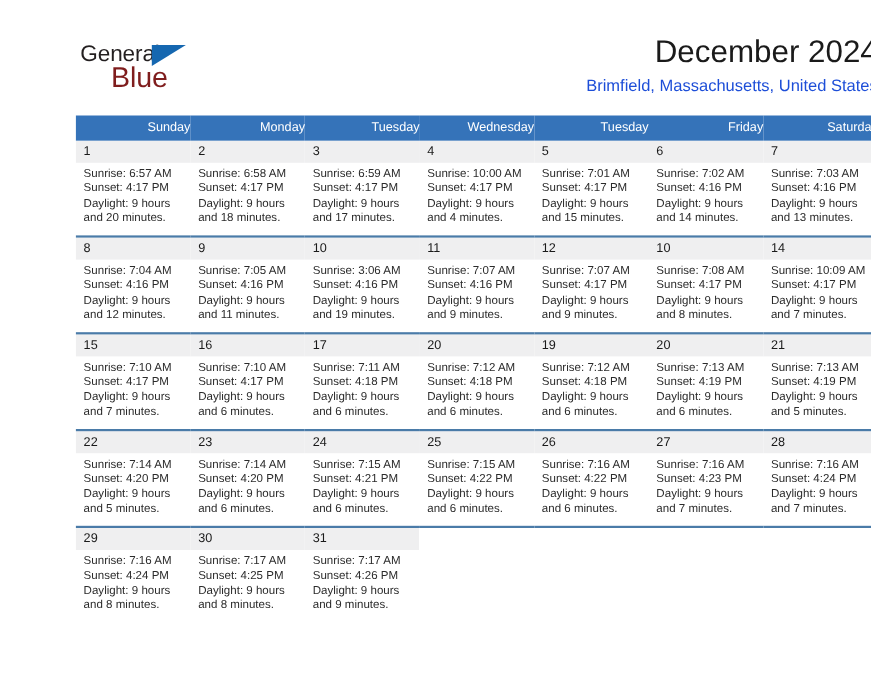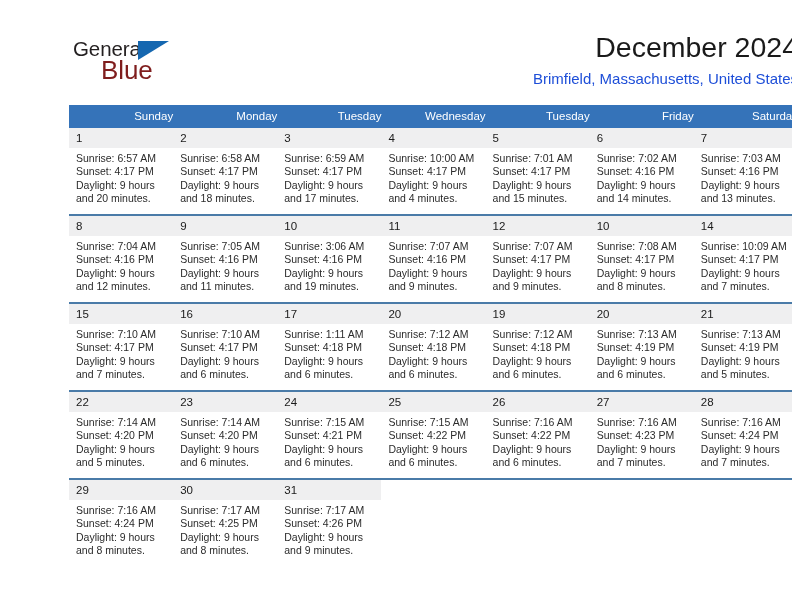--- a/index.html
+++ b/index.html
@@ -329,21 +329,21 @@
             <div class="dayinfo">
               <div>Sunrise: 7:10 AM</div>
               <div>Sunset: 4:17 PM</div>
               <div>Daylight: 9 hours</div>
               <div>and 6 minutes.</div>
             </div>
           </td>
           <td>
             <div class="daynum">17</div>
             <div class="dayinfo">
-              <div>Sunrise: 1:11 AM</div>
+              <div>Sunrise: 7:11 AM</div>
               <div>Sunset: 4:18 PM</div>
               <div>Daylight: 9 hours</div>
               <div>and 6 minutes.</div>
             </div>
           </td>
           <td>
             <div class="daynum">20</div>
             <div class="dayinfo">
               <div>Sunrise: 7:12 AM</div>
               <div>Sunset: 4:18 PM</div>

